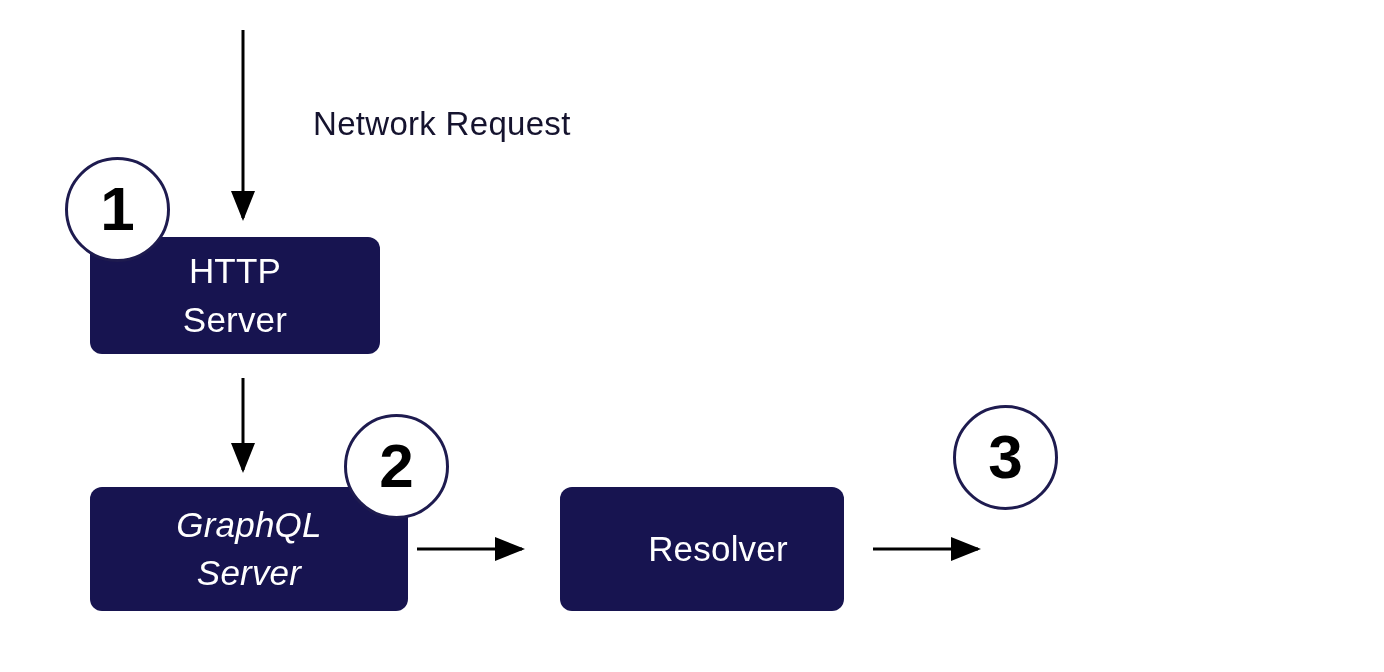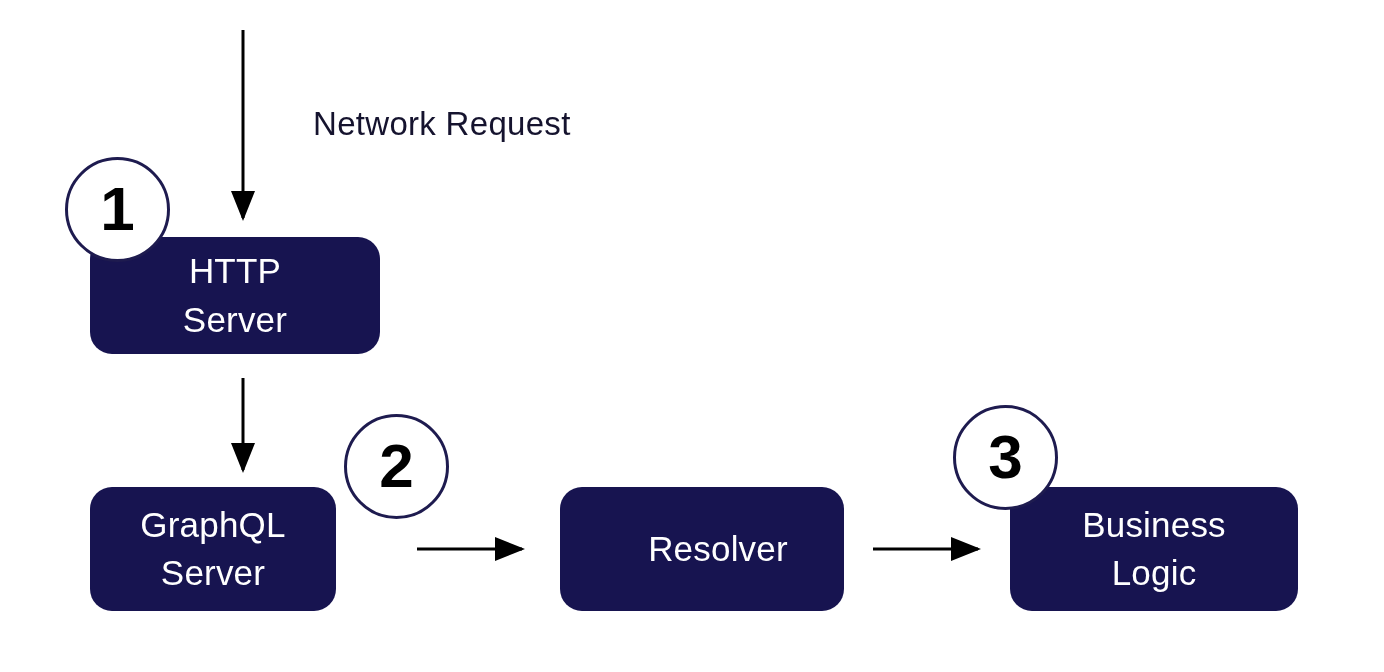--- a/index.html
+++ b/index.html
@@ -16,39 +16,39 @@
     position: relative;
     width: 1384px;
     height: 672px;
     background: #ffffff;
     overflow: hidden;
   }
   
   .node-box {
     position: absolute;
     background: #171450;
-    border-radius: 22px;
+    border-radius: 12px;
     display: flex;
     align-items: center;
     justify-content: center;
     text-align: center;
     z-index: 2;
   }
   .node-label {
     color: #ffffff;
     font-family: "Liberation Sans", sans-serif;
     font-weight: 300;
     font-size: 35px;
     line-height: 1.38;
     letter-spacing: 0.2px;
     white-space: pre-line;
     padding: 0 10px;
   }
   #node-http-server   { left: 90px;  top: 237px; width: 290px; height: 117px; }
-  #node-graphql-server{ left: 90px;  top: 487px; width: 246px; height: 124px; }
+  #node-graphql-server{ left: 90px;  top: 487px; width: 318px; height: 124px; font-style: italic; }
   #node-resolver      { left: 560px; top: 487px; width: 252px; height: 124px; padding-left: 32px; }
   #node-business-logic{ left: 1010px;top: 487px; width: 288px; height: 124px; }
 
   
   .step-badge {
     position: absolute;
     width: 105px;
     height: 105px;
     border-radius: 50%;
     background: #ffffff;
@@ -133,24 +133,20 @@
 
   <div class="node-box" id="node-graphql-server">
     <span class="node-label">GraphQL
 Server</span>
   </div>
 
   <div class="node-box" id="node-resolver">
     <span class="node-label">Resolver</span>
   </div>
 
-  <div class="node-box" id="node-business-logic">
-    <span class="node-label">Business
-Logic</span>
-  </div>
 
   <div class="step-badge" id="badge-1">
     <span class="step-badge-number">1</span>
   </div>
 
   <div class="step-badge" id="badge-2">
     <span class="step-badge-number">2</span>
   </div>
 
   <div class="step-badge" id="badge-3">

